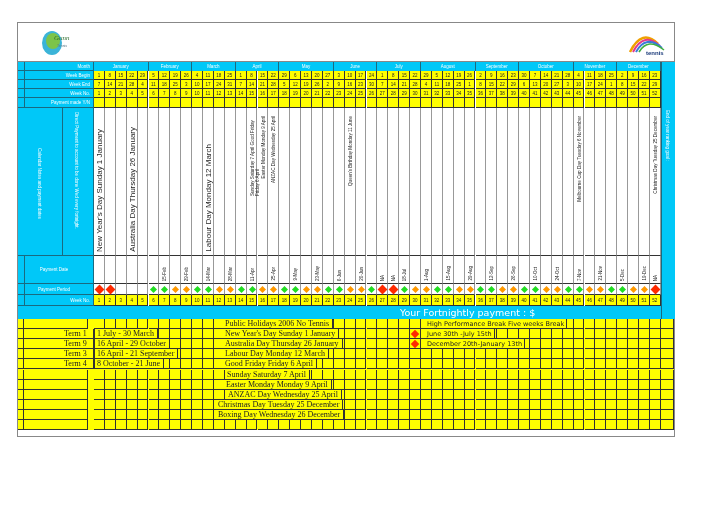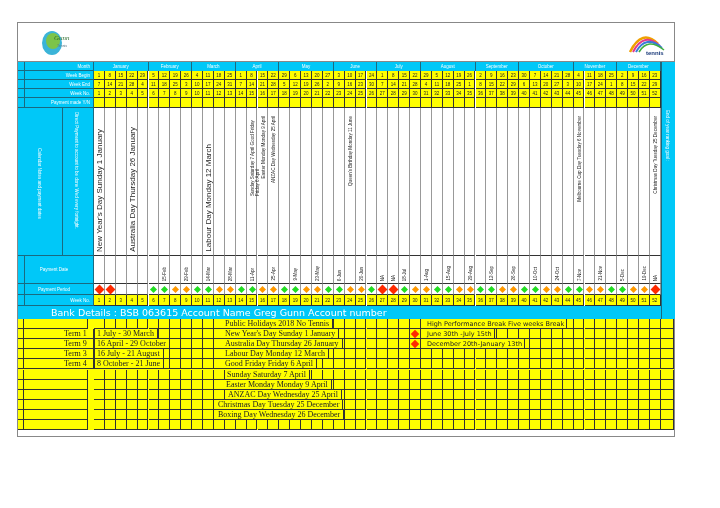--- a/index.html
+++ b/index.html
@@ -642,21 +642,21 @@
           <div class="c y" style="left: 512.3px; width: 10.9px;">48</div>
           <div class="c y" style="left: 523.2px; width: 10.9px;">49</div>
           <div class="c y" style="left: 534.1px; width: 10.9px;">50</div>
           <div class="c y" style="left: 545px; width: 10.9px;">51</div>
           <div class="c y" style="left: 555.9px; width: 10.9px;">52</div>
         </div>
         <div class="endcol"></div>
       </div>
       <div class="row" style="top: 244px; height: 13px;">
         <div class="bank" style="top: 0px; height: 13px;">
-          <span style="position: absolute; left: 33px; top: 1px; white-space: nowrap;">Bank Details :  BSB 063615 Account Name Greg Gunn Account number</span>
+          <span style="position: absolute; left: 382px; top: 1px; white-space: nowrap;">Your Fortnightly payment : $</span>
         </div>
         <div class="endcol"></div>
       </div>
       <div style="position: absolute; left: 0px; top: 257px; width: 656px; height: 111.1px; background: rgb(255, 255, 0);">
         <div class="lowercell" style="left: 0px; top: 0px; width: 6px; height: 10.1px;"></div>
         <div class="lowercell" style="left: 6px; top: 0px; width: 38px; height: 10.1px;"></div>
         <div class="lowercell" style="left: 38px; top: 0px; width: 32px; height: 10.1px;"></div>
         <div class="lowercell" style="left: 76px; top: 0px; width: 10.9px; height: 10.1px;"></div>
         <div class="lowercell" style="left: 86.9px; top: 0px; width: 10.9px; height: 10.1px;"></div>
         <div class="lowercell" style="left: 97.8px; top: 0px; width: 10.9px; height: 10.1px;"></div>
@@ -1268,24 +1268,24 @@
         <div class="lowercell" style="left: 599.2px; top: 101px; width: 10.9px; height: 10.1px;"></div>
         <div class="lowercell" style="left: 610.1px; top: 101px; width: 10.9px; height: 10.1px;"></div>
         <div class="lowercell" style="left: 621px; top: 101px; width: 10.9px; height: 10.1px;"></div>
         <div class="lowercell" style="left: 631.9px; top: 101px; width: 10.9px; height: 10.1px;"></div>
         <div class="lowercell" style="left: 642.8px; top: 101px; width: 13px; height: 10.1px;"></div>
         <div class="textbox serif" style="left: 44px; top: 10.1px; height: 10.1px; width: 32px; line-height: 10.1px;">Term 1</div>
         <div class="textbox serif" style="left: 76px; top: 10.1px; height: 10.1px; line-height: 10.1px; border-left: 1px solid rgb(51, 51, 51); padding-right: 3px;">1 July  - 30 March</div>
         <div class="textbox serif" style="left: 44px; top: 20.2px; height: 10.1px; width: 32px; line-height: 10.1px;">Term 9</div>
         <div class="textbox serif" style="left: 76px; top: 20.2px; height: 10.1px; line-height: 10.1px; border-left: 1px solid rgb(51, 51, 51); padding-right: 3px;">16 April - 29 October</div>
         <div class="textbox serif" style="left: 44px; top: 30.3px; height: 10.1px; width: 32px; line-height: 10.1px;">Term 3</div>
-        <div class="textbox serif" style="left: 76px; top: 30.3px; height: 10.1px; line-height: 10.1px; border-left: 1px solid rgb(51, 51, 51); padding-right: 3px;">16 July - 21 August</div>
+        <div class="textbox serif" style="left: 76px; top: 30.3px; height: 10.1px; line-height: 10.1px; border-left: 1px solid rgb(51, 51, 51); padding-right: 3px;">16 April - 21 September</div>
         <div class="textbox serif" style="left: 44px; top: 40.4px; height: 10.1px; width: 32px; line-height: 10.1px;">Term 4</div>
         <div class="textbox serif" style="left: 76px; top: 40.4px; height: 10.1px; line-height: 10.1px; border-left: 1px solid rgb(51, 51, 51); padding-right: 3px;">8 October - 21 June</div>
-        <div class="textbox serif" style="left: 205px; top: 0px; height: 10.1px; line-height: 10.1px; padding-right: 3px;">Public Holidays 2018 No Tennis</div>
+        <div class="textbox serif" style="left: 205px; top: 0px; height: 10.1px; line-height: 10.1px; padding-right: 3px;">Public Holidays 2006 No Tennis</div>
         <div class="textbox serif" style="left: 205px; top: 10.1px; height: 10.1px; line-height: 10.1px; padding-right: 3px;">New Year's Day Sunday 1 January</div>
         <div class="textbox serif" style="left: 205px; top: 20.2px; height: 10.1px; line-height: 10.1px; padding-right: 3px;">Australia Day Thursday 26 January</div>
         <div class="textbox serif" style="left: 205px; top: 30.3px; height: 10.1px; line-height: 10.1px; padding-right: 3px;">Labour Day Monday 12 March</div>
         <div class="textbox serif" style="left: 205px; top: 40.4px; height: 10.1px; line-height: 10.1px; padding-right: 3px;">Good Friday Friday 6 April</div>
         <div class="textbox serif" style="left: 207px; top: 50.5px; height: 10.1px; line-height: 10.1px; padding-right: 3px;">Sunday Saturday 7 April</div>
         <div class="textbox serif" style="left: 206px; top: 60.6px; height: 10.1px; line-height: 10.1px; padding-right: 3px;">Easter Monday Monday 9 April</div>
         <div class="textbox serif" style="left: 208px; top: 70.7px; height: 10.1px; line-height: 10.1px; padding-right: 3px;">ANZAC Day Wednesday 25 April</div>
         <div class="textbox serif" style="left: 198px; top: 80.8px; height: 10.1px; line-height: 10.1px; padding-right: 3px;">Christmas Day Tuesday 25 December</div>
         <div class="textbox serif" style="left: 198px; top: 90.9px; height: 10.1px; line-height: 10.1px; padding-right: 3px;">Boxing Day Wednesday 26 December</div>
         <div class="textbox" style="left: 407px; top: 0px; height: 10.1px; line-height: 10.1px; font-size: 6.5px; font-family: &quot;DejaVu Sans&quot;, sans-serif; color: rgb(34, 34, 34); padding-right: 2px;">High Performance Break Five weeks Break</div>

